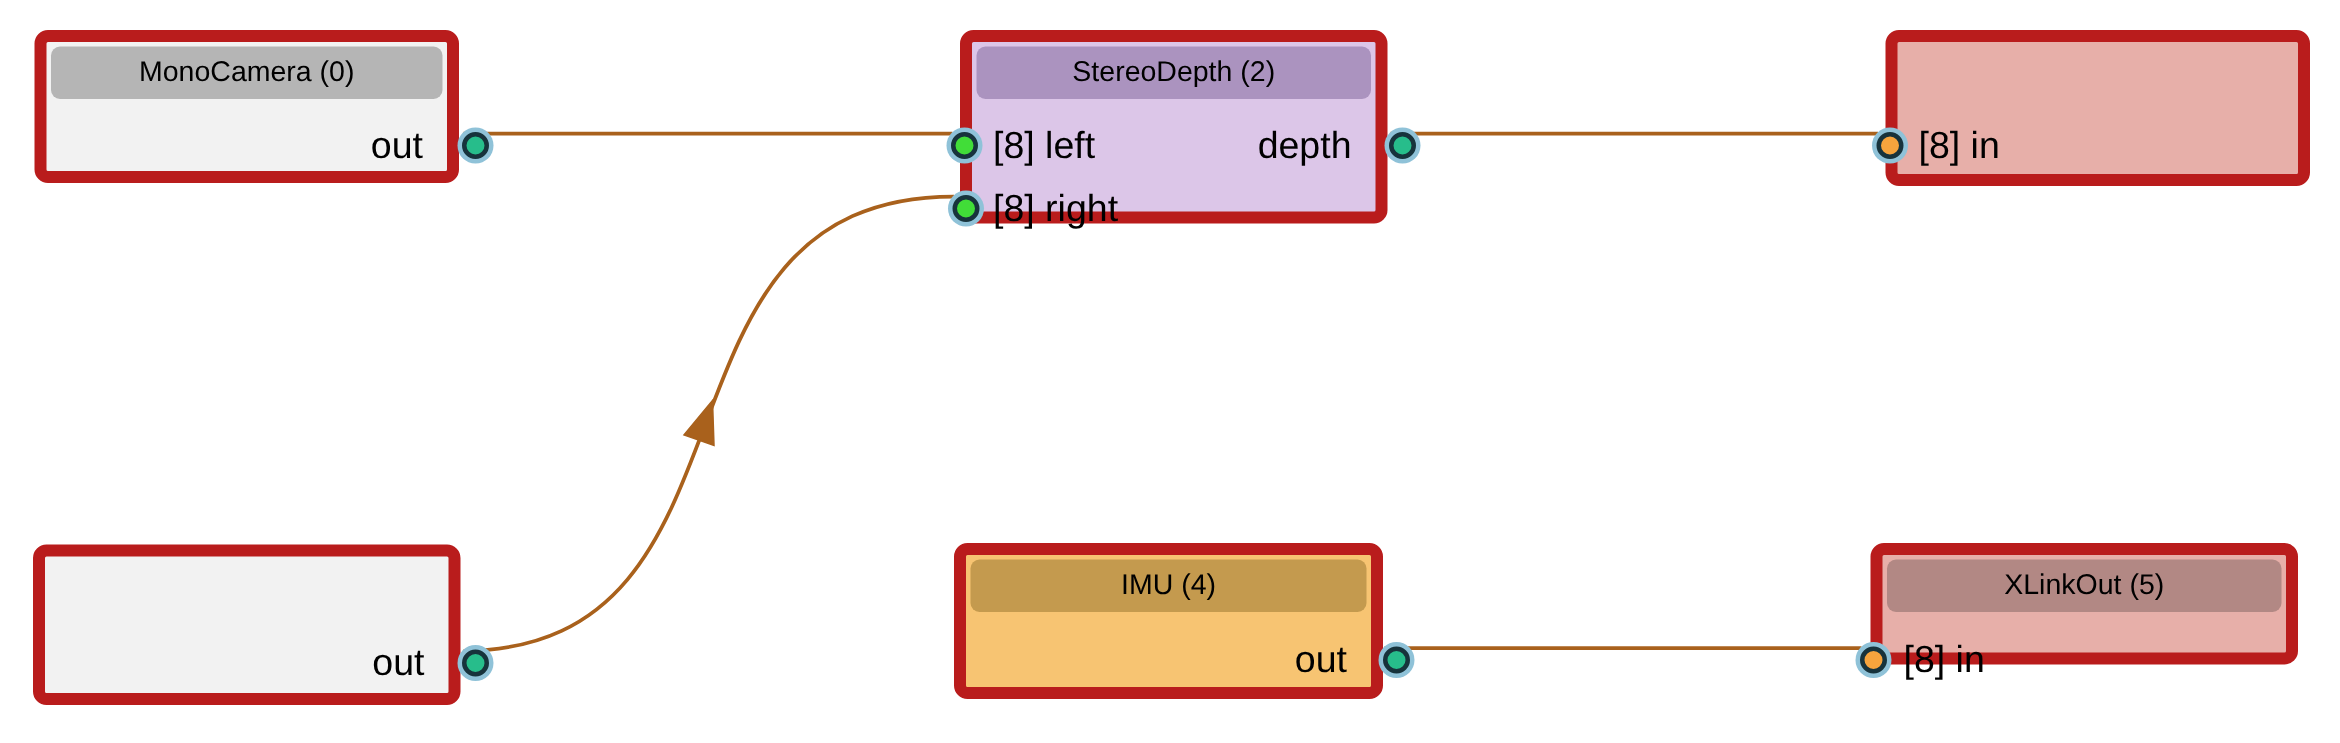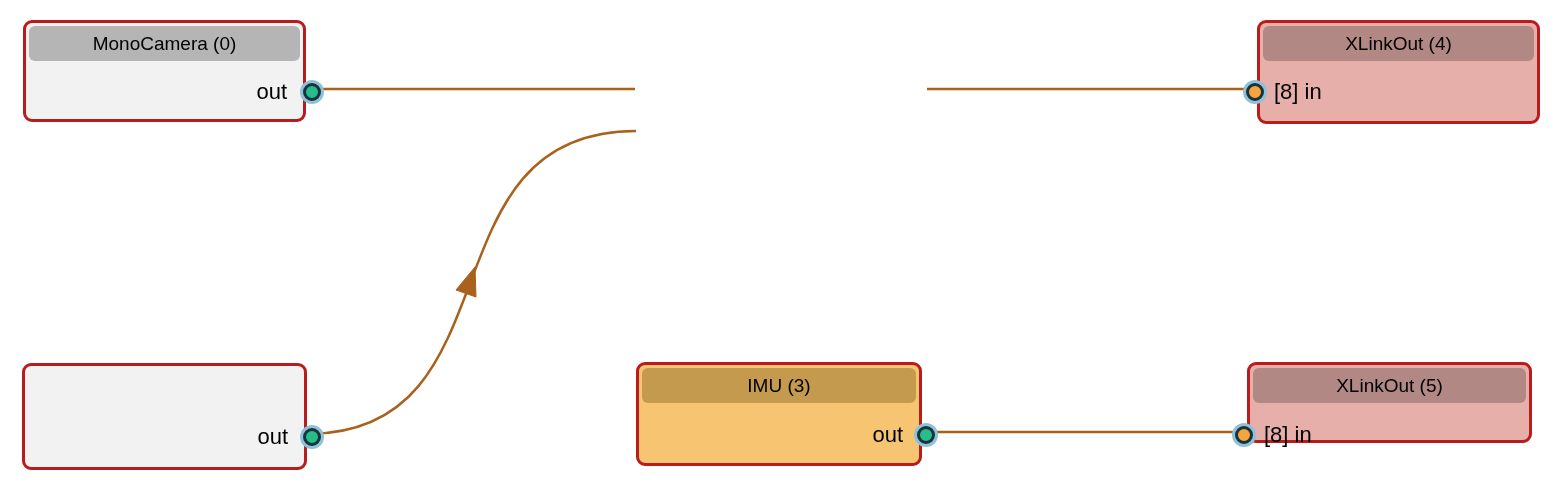--- a/index.html
+++ b/index.html
@@ -14,21 +14,21 @@
   .edges {
     position: absolute;
     left: 0; top: 0;
     z-index: 0;
   }
   .edge { fill: none; stroke: #a9611c; stroke-width: 2.5px; }
   .arrowhead { fill: #a9611c; stroke: #a9611c; }
   .node {
     position: absolute;
     box-sizing: border-box;
-    border: 3px solid #b91c1c;
+    border: 8px solid #b91c1c;
     border-radius: 9px;
     z-index: 1;
     padding-left: 39px;
   }
   .node-header {
     position: absolute;
     top: 3px; left: 3px; right: 3px;
     height: 35px;
     border-radius: 6px;
     display: flex;
@@ -43,21 +43,21 @@
   .stereo { background: #dcc6e8; }
   .stereo .node-header { background: #ab93bf; }
   .imu    { background: #f7c472; }
   .imu    .node-header { background: #c49a4e; }
   .xlink  { background: #e7afa9; }
   .xlink  .node-header { background: #b28884; }
   .port-label {
     position: absolute;
     height: 24px;
     line-height: 24px;
-    font-size: 22px;
+    font-size: 25px;
     color: #000;
     white-space: nowrap;
   }
   .port {
     position: absolute;
     width: 12px; height: 12px;
     border-radius: 50%;
     border: 3px solid #17333c;
     box-shadow: 0 0 0 3px #8fc2d8;
     z-index: 2;
@@ -78,34 +78,42 @@
     <path class="edge" d="M 927 89 H 1252"></path>
     <path class="edge" d="M 923 432 H 1241"></path>
   </svg>
 
   <div class="node mono" style="left:23px; top:20px; width:283px; height:102px;">
     <div class="node-header">MonoCamera (0)</div>
     <div class="port-label" style="right:16px; top:57px;">out</div>
     <span class="port p-emerald" style="left:277px; top:60px;"></span>
   </div>
 
+  <div class="node stereo" style="left:640px; top:20px; width:285px; height:129px;">
+    <div class="node-header">StereoDepth (2)</div>
+    <div class="port-label" style="left:14px; top:57px;">[8] left</div>
+    <div class="port-label" style="left:14px; top:99px;">[8] right</div>
+    <div class="port-label" style="right:16px; top:57px;">depth</div>
+    <span class="port p-lime" style="left:-14px; top:60px;"></span>
+    <span class="port p-lime" style="left:-13px; top:102px;"></span>
+    <span class="port p-emerald" style="left:278px; top:60px;"></span>
+  </div>
 
   <div class="node xlink" style="left:1257px; top:20px; width:283px; height:104px;">
-    <div class="node-header">XLinkOut (4)</div>
     <div class="port-label" style="left:14px; top:57px;">[8] in</div>
     <span class="port p-orange" style="left:-14px; top:60px;"></span>
   </div>
 
   <div class="node mono" style="left:22px; top:363px; width:285px; height:107px;">
     <div class="port-label" style="right:16px; top:59px;">out</div>
     <span class="port p-emerald" style="left:278px; top:62px;"></span>
   </div>
 
   <div class="node imu" style="left:636px; top:362px; width:286px; height:104px;">
-    <div class="node-header">IMU (3)</div>
+    <div class="node-header">IMU (4)</div>
     <div class="port-label" style="right:16px; top:58px;">out</div>
     <span class="port p-emerald" style="left:278px; top:61px;"></span>
   </div>
 
   <div class="node xlink" style="left:1247px; top:362px; width:285px; height:81px;">
     <div class="node-header">XLinkOut (5)</div>
     <div class="port-label" style="left:14px; top:58px;">[8] in</div>
     <span class="port p-orange" style="left:-15px; top:61px;"></span>
   </div>
 

